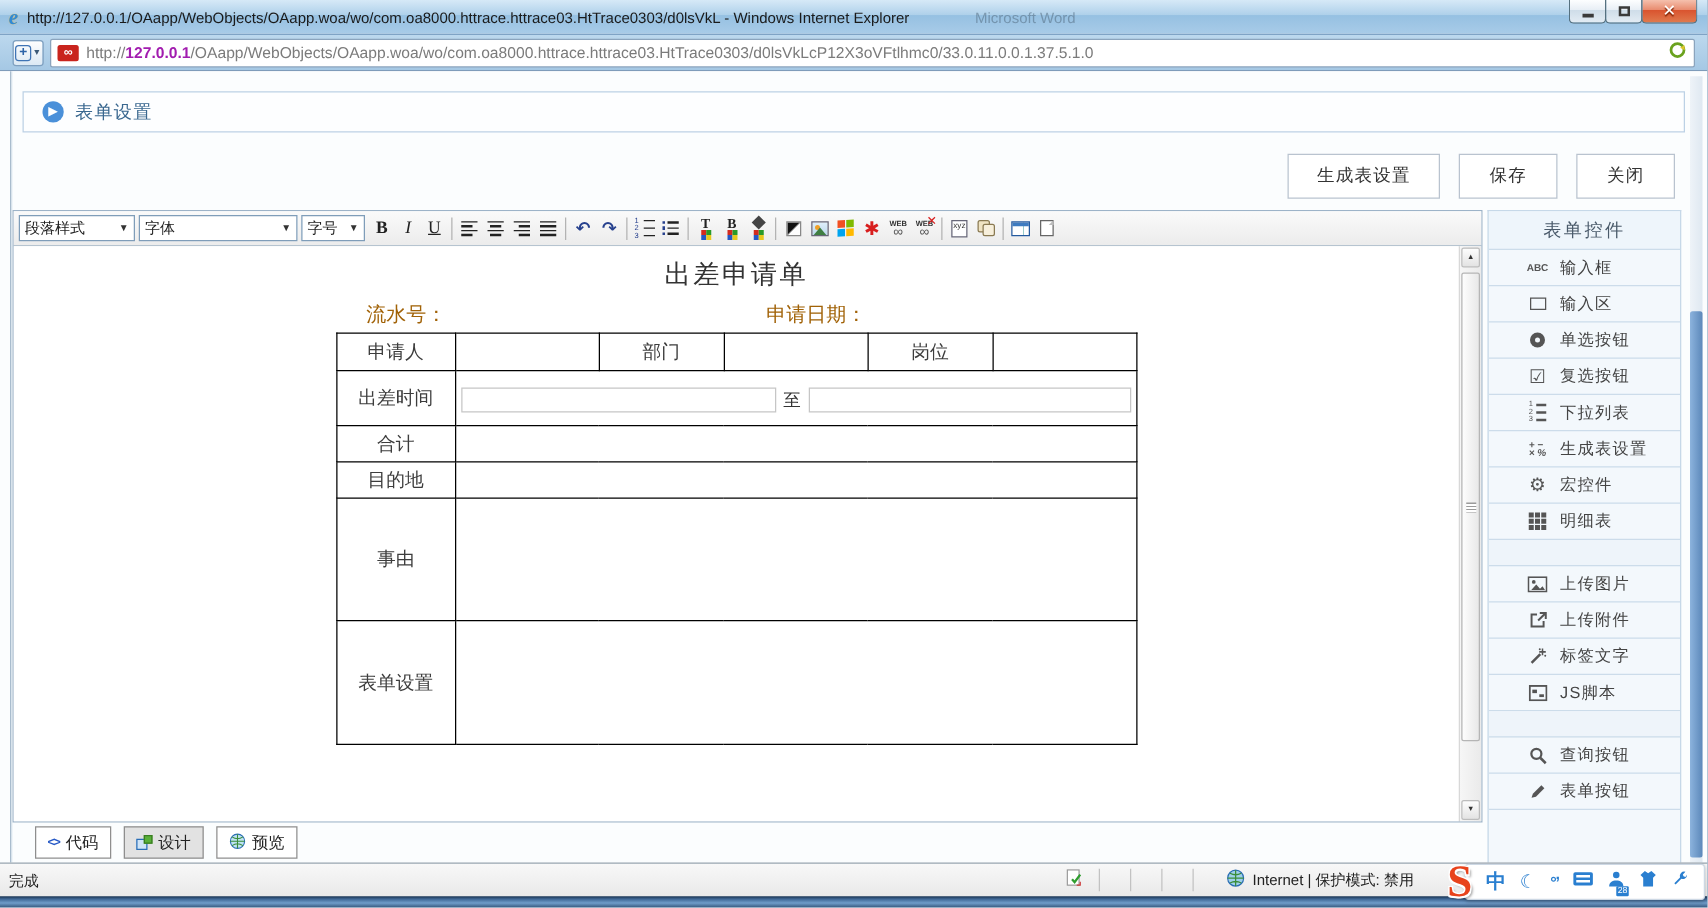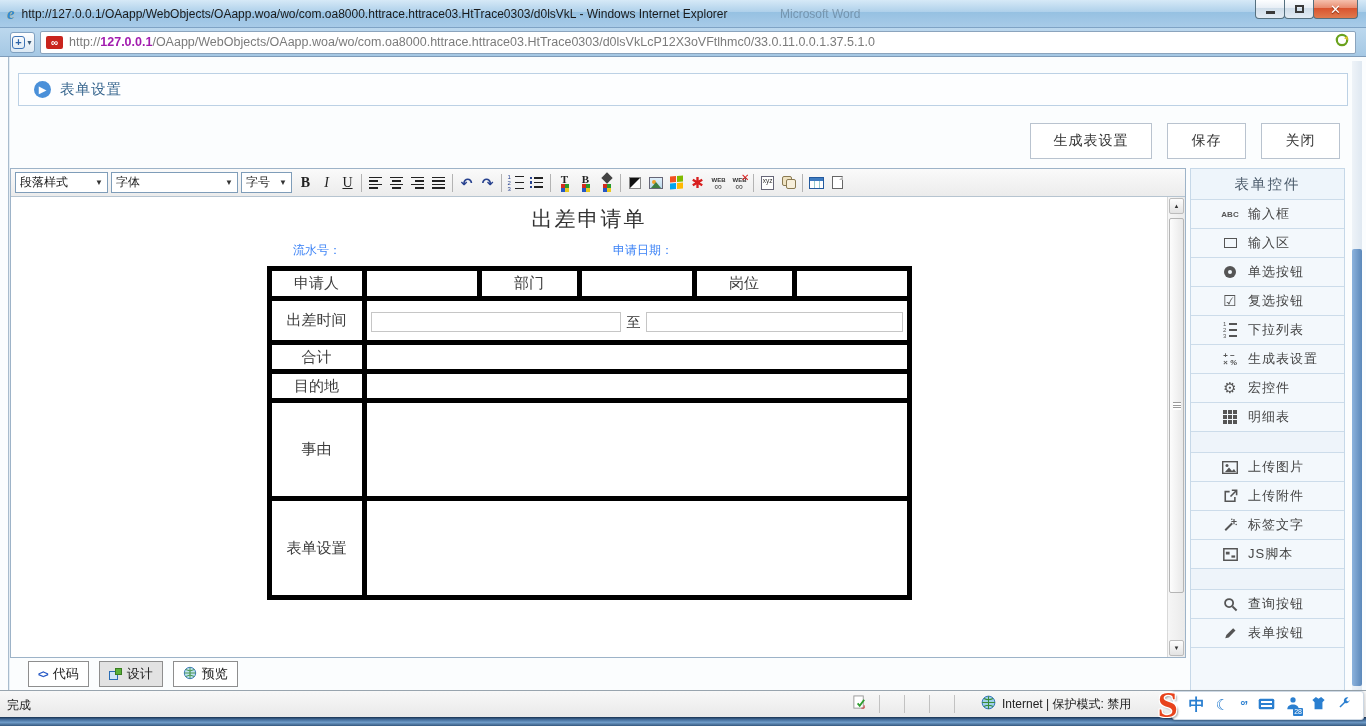--- a/index.html
+++ b/index.html
@@ -113,24 +113,24 @@
     border-left:1px solid #d8d8d8;}
   .vs-btn{position:absolute;left:1px;right:1px;height:16px;background:linear-gradient(#fdfdfd,#e3e3e3);
     border:1px solid #bcbcbc;border-radius:2px;display:flex;align-items:center;justify-content:center;font-size:6px;color:#333;}
   .vs-up{top:1px;} .vs-dn{bottom:1px;}
   .vs-thumb{position:absolute;left:1px;right:1px;top:21px;height:375px;border:1px solid #b5b5b5;border-radius:2px;
     background:linear-gradient(90deg,#fdfdfd,#e8e8e8);display:flex;align-items:center;justify-content:center;}
   .vs-grip{width:8px;height:8px;background:repeating-linear-gradient(#9a9a9a 0 1px,#fff 1px 2.6px);}
 
   
   .doc-title{margin-top:8px;text-align:center;font-size:21px;color:#333;letter-spacing:2px;}
-  .doc-meta{position:relative;width:640px;margin:9px auto 4px;height:20px;font-size:12px;color:#3b82f6;}
+  .doc-meta{position:relative;width:640px;margin:9px auto 4px;height:20px;font-size:16px;color:#a16207;}
   .meta-serial{position:absolute;left:24px;} .meta-date{position:absolute;left:344px;}
   table.form{width:640px;margin:0 auto;border-collapse:collapse;table-layout:fixed;}
-  table.form td{border:5px solid #000000;font-size:15px;color:#3d3d3d;text-align:center;vertical-align:middle;padding:0;}
+  table.form td{border:1px solid #000000;font-size:15px;color:#3d3d3d;text-align:center;vertical-align:middle;padding:0;}
   td.cell-input{text-align:left;}
   .trip-cell{display:flex;align-items:flex-start;padding:3px 4px 0;height:100%;}
   .trip-cell input{height:20px;border:1px solid #c6c6c6;background:#fff;outline:none;}
   .inp1{width:252px;} .inp2{width:258px;}
   .to-lbl{width:26px;text-align:center;font-size:14px;color:#333;line-height:20px;}
 
   
   .tabs{position:absolute;left:28px;top:604px;display:flex;gap:10px;}
   .tab{height:26px;border:1px solid #8e8e8e;background:#fff;display:flex;align-items:center;
     padding:0 9px;font-size:13px;color:#222;gap:5px;}

